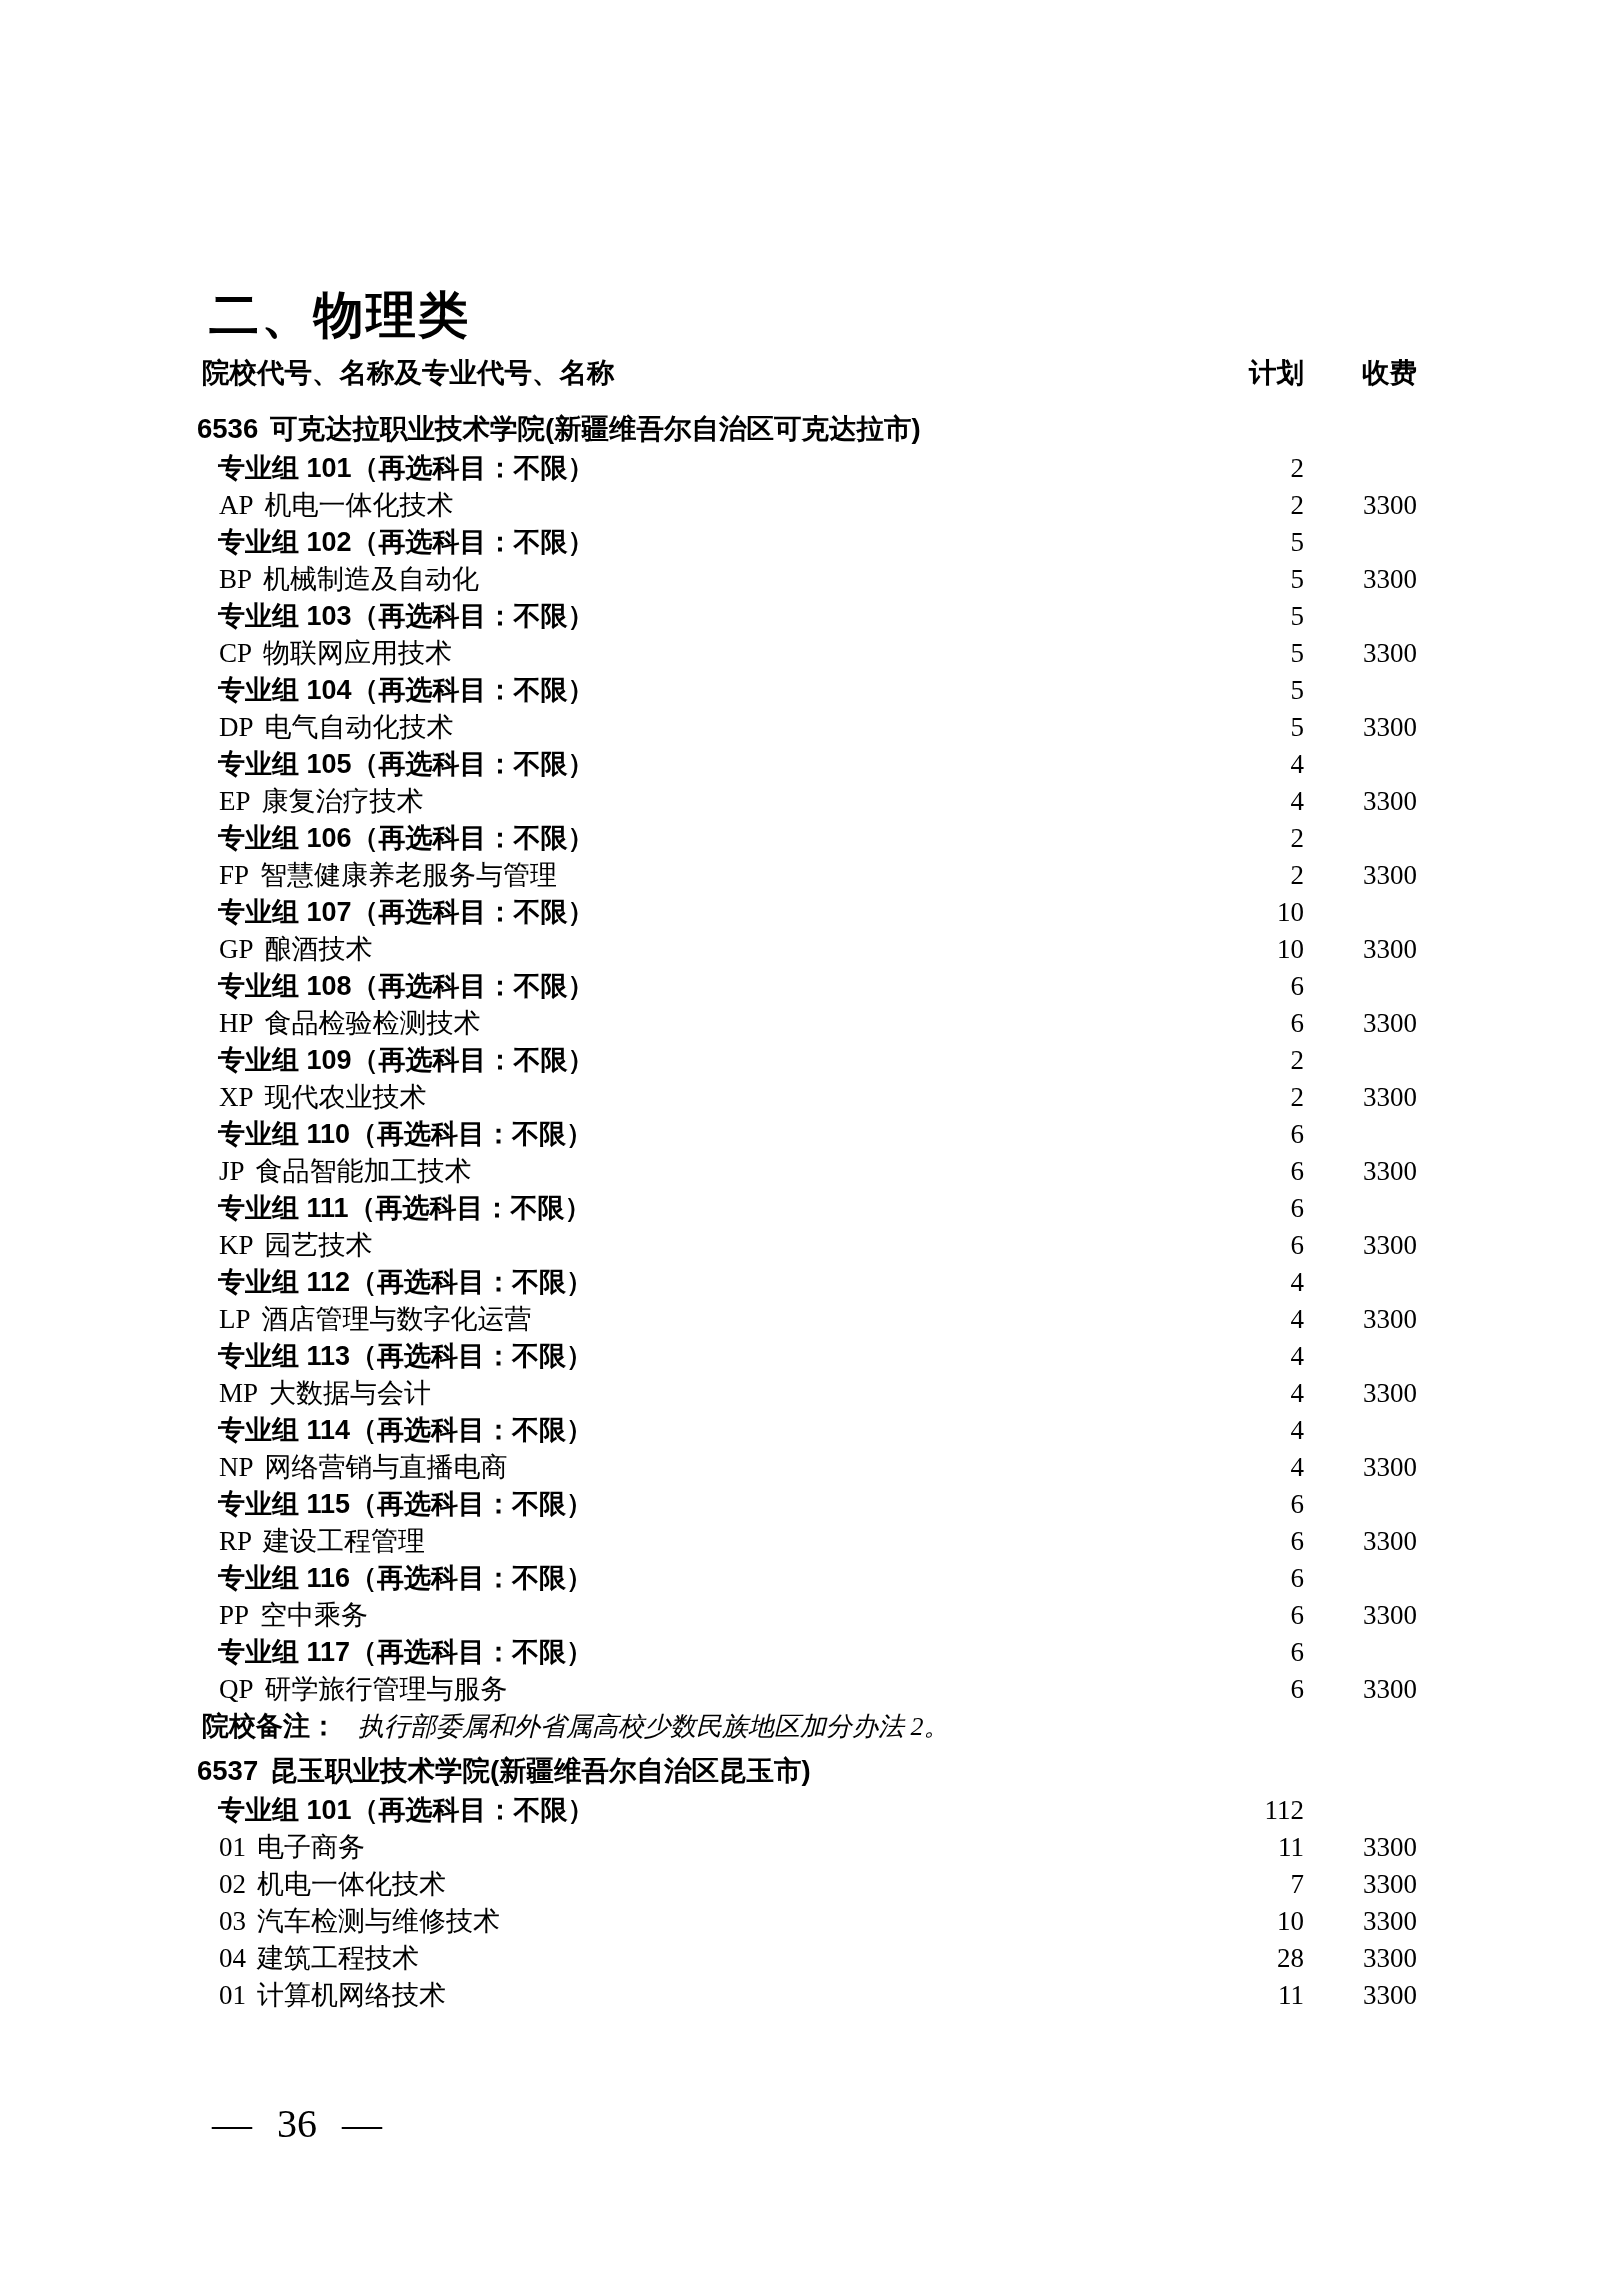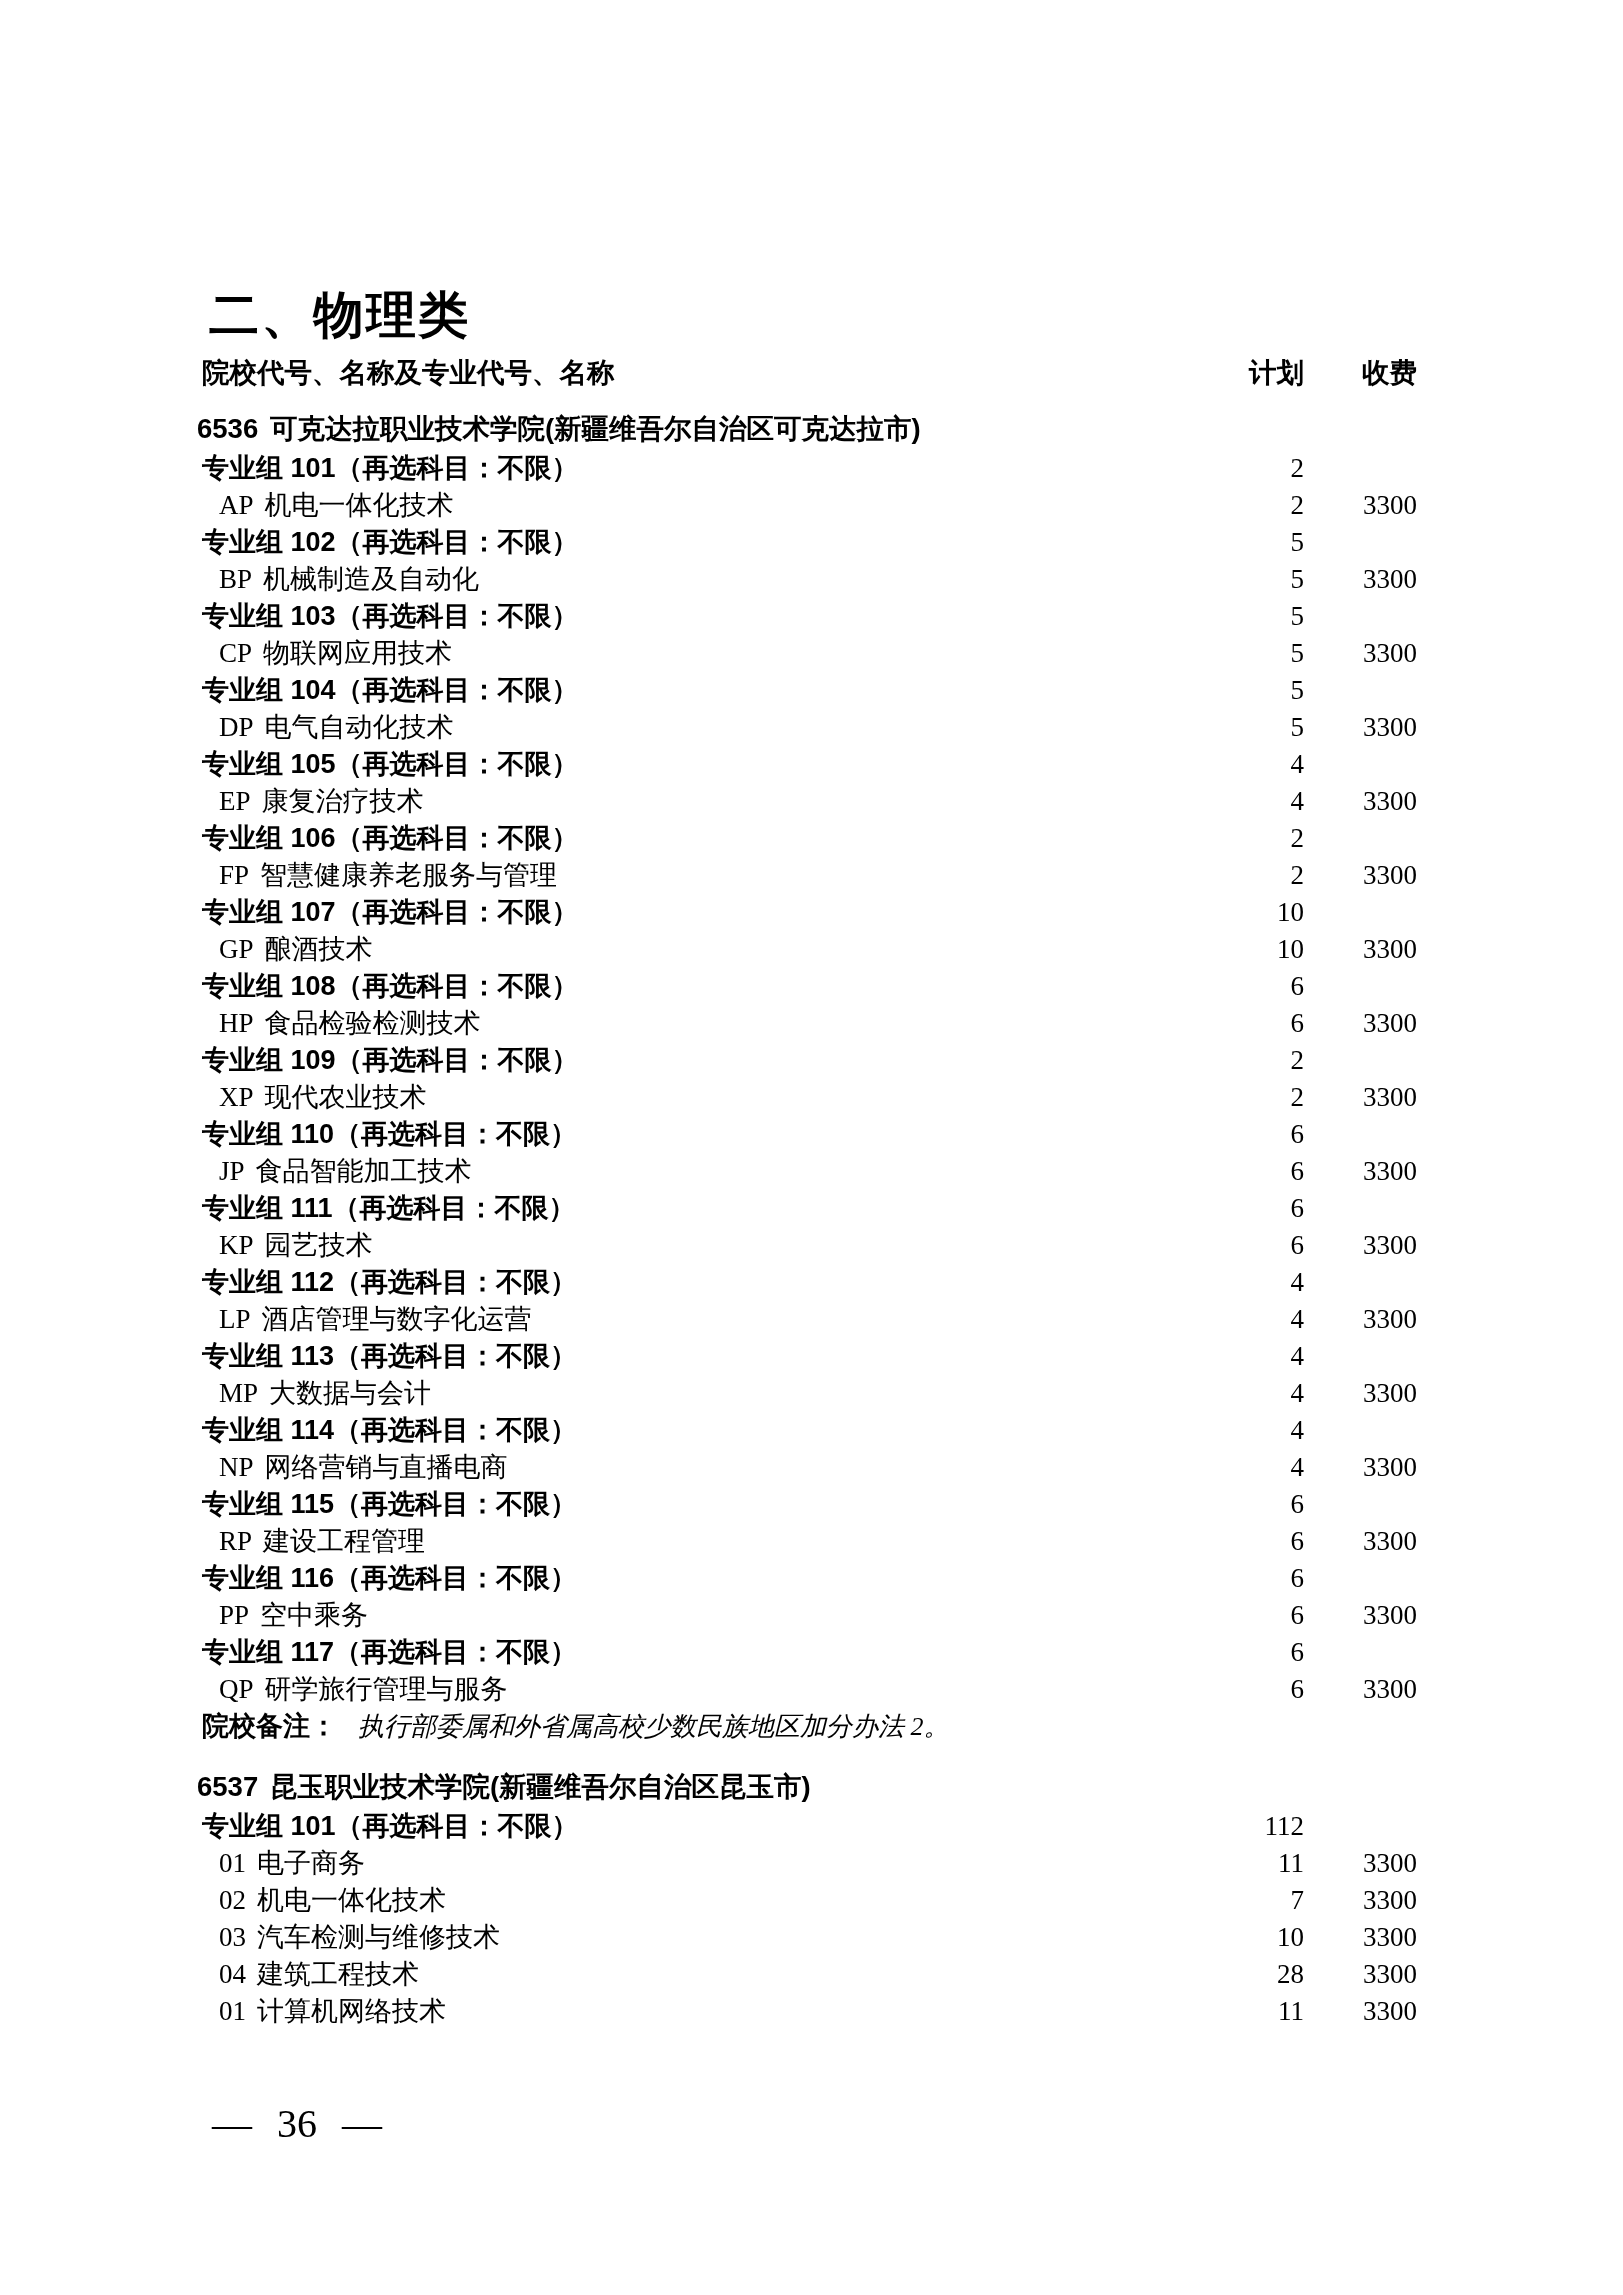--- a/index.html
+++ b/index.html
@@ -23,26 +23,26 @@
   .fee-col{position:absolute;right:206px;text-align:right;white-space:nowrap;}
   
   #content{position:absolute;left:0;top:411px;width:100%;}
   .school-header{position:relative;height:39px;line-height:36px;font-size:27.5px;font-weight:700;}
   .school-header .left-col{left:197px;}
   .school-code{margin-right:11.7px;}
   .row{position:relative;height:37px;line-height:37px;}
   .row .plan-col,.row .fee-col,.plan-num{
     font-family:"Liberation Serif",serif;font-weight:400;font-size:27px;
   }
-  .row.group{font-size:27px;font-weight:700;}
+  .row.group{font-size:27px;font-weight:700;margin-left:16px;}
   .row.group .left-col{left:202px;}
   .row.major{font-family:"Liberation Serif",serif;font-size:27px;font-weight:400;}
   .row.major .left-col{left:219px;}
   .major-code{margin-right:11px;}
-  .note-row{position:relative;height:37px;line-height:37px;margin-bottom:24px;}
+  .note-row{position:relative;height:37px;line-height:37px;margin-bottom:8px;}
   .note-label{position:absolute;left:202px;font-size:27px;font-weight:700;white-space:nowrap;}
   .note-text{position:absolute;left:358px;font-family:"Liberation Serif",serif;font-style:italic;font-size:26px;white-space:nowrap;}
   #footer{
     position:absolute;left:212px;top:2102px;
     font-family:"Liberation Serif",serif;font-size:40px;line-height:1.1;
     word-spacing:15px;white-space:nowrap;
   }
 </style>
 </head>
 <body>

